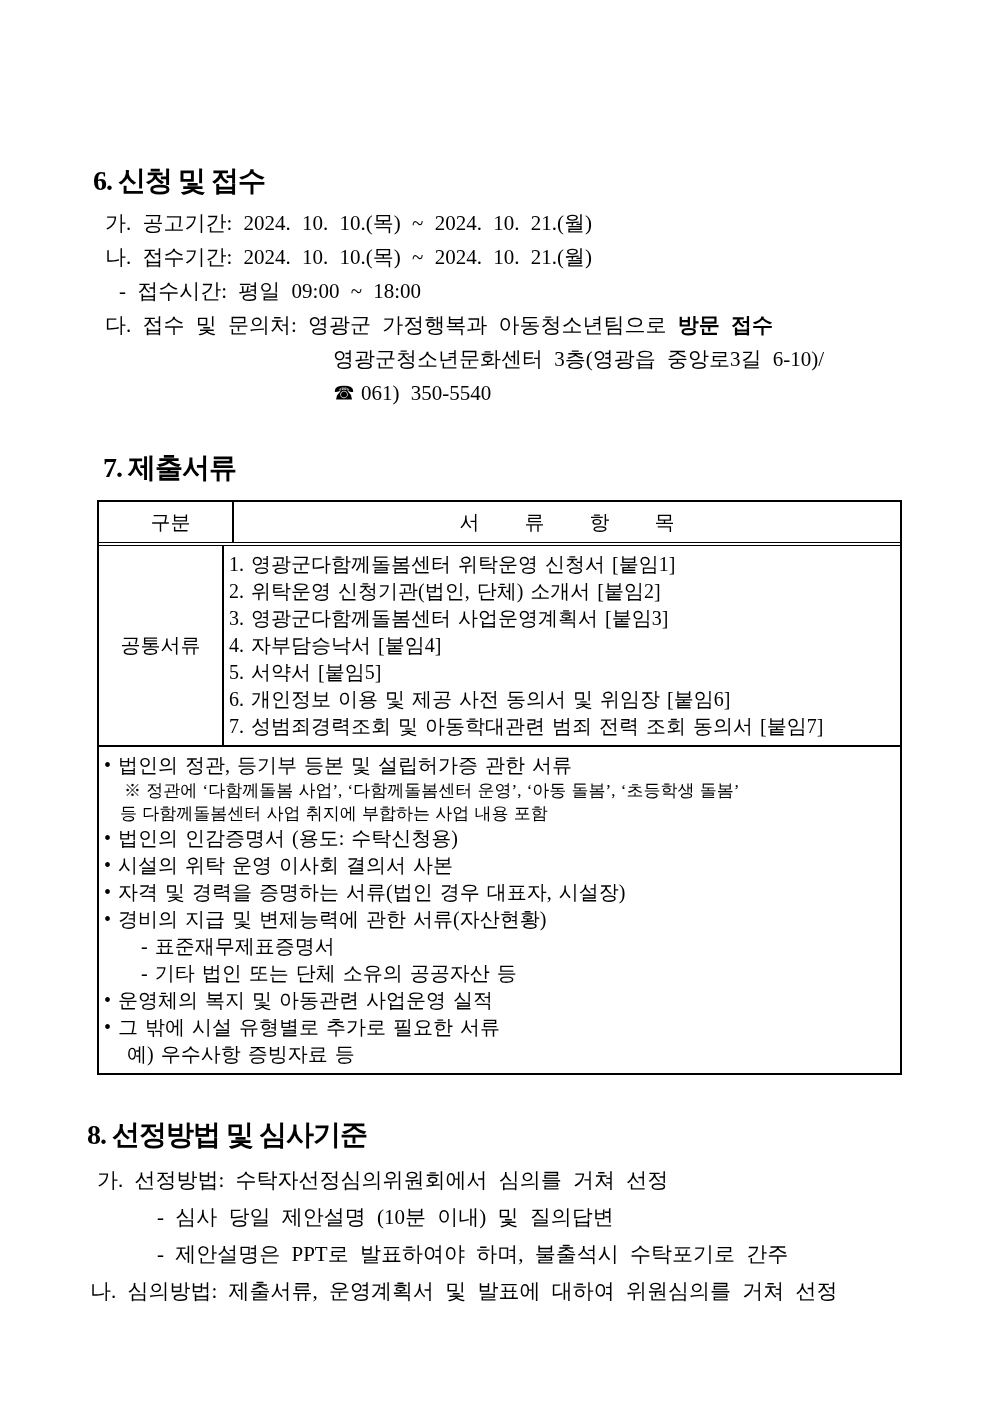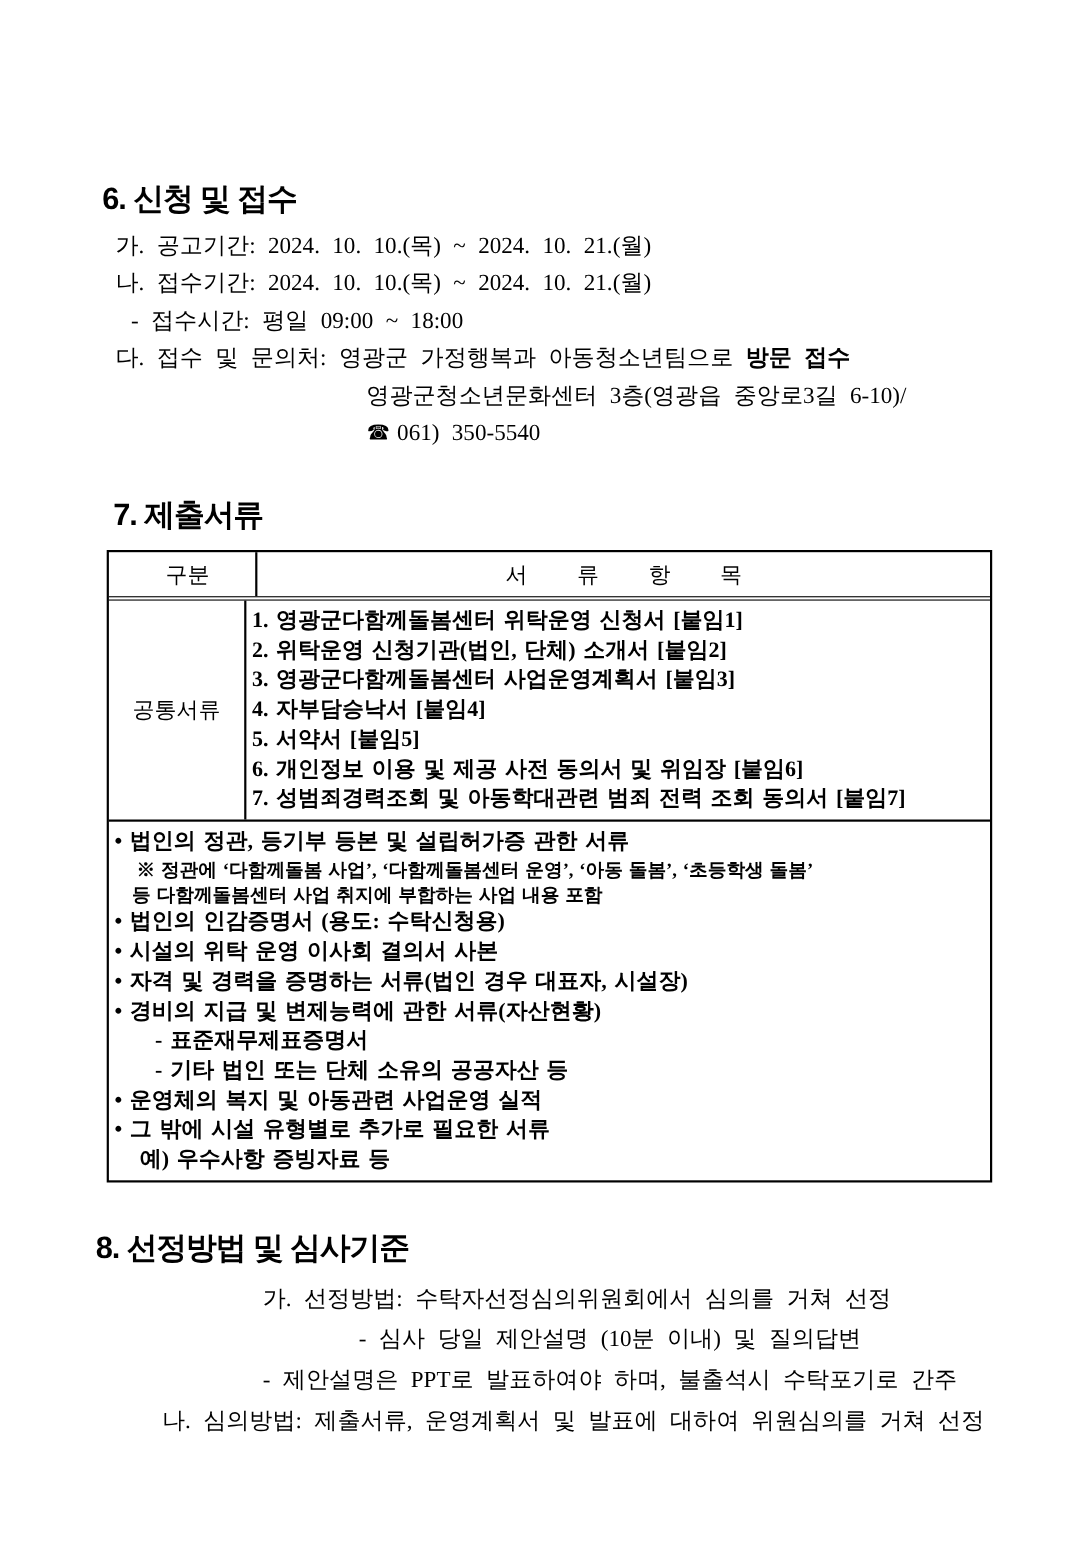--- a/index.html
+++ b/index.html
@@ -13,21 +13,21 @@
     height: 1403px;
     margin: 0 auto;
     background: #ffffff;
     color: #000000;
     font-family: "Liberation Serif", "DejaVu Serif", serif;
     box-sizing: border-box;
     padding: 163px 40px 0 93px;
     overflow: hidden;
   }
   .heading {
-    font-family: Liberation Sans, sans-serif;
+    font-family: Liberation Serif, serif;
     font-weight: 700;
     font-size: 28px;
     line-height: 35px;
     letter-spacing: -1px;
     white-space: pre;
   }
   
   .s6-lines { margin-top: 8px; }
   .body-line {
     font-size: 21px;
@@ -85,30 +85,29 @@
   .t-row.with-divider { border-bottom: 2px solid #000; }
   .t-cell {
     flex: 1;
     padding: 5px 4px 5px 5px;
     font-size: 20px;
   }
   .li {
     line-height: 27px;
     white-space: pre;
     word-spacing: 2px;
-    font-weight: bold;
   }
   .li.note  { font-size: 17px; line-height: 23px; margin-left: 20px;  word-spacing: 1px; }
   .li.note2 { font-size: 17px; line-height: 23px; margin-left: 16px; word-spacing: 1px; }
   .li.dash { margin-left: 37px; }
   .li.sub  { margin-left: 23px; }
   
   .s8 { margin-top: 42px; }
   .s8 .heading { margin-left: -6px; }
-  .s8-lines { margin-top: 10px; text-align: center; }
+  .s8-lines { margin-top: 10px; }
   .s8-lines .body-line { line-height: 37px; }
   .ml8-ga   { margin-left: 4px; }
   .ml8-dash { margin-left: 64px; }
   .ml8-na   { margin-left: -3px; }
 </style>
 </head>
 <body>
 
 <div class="page">
 

